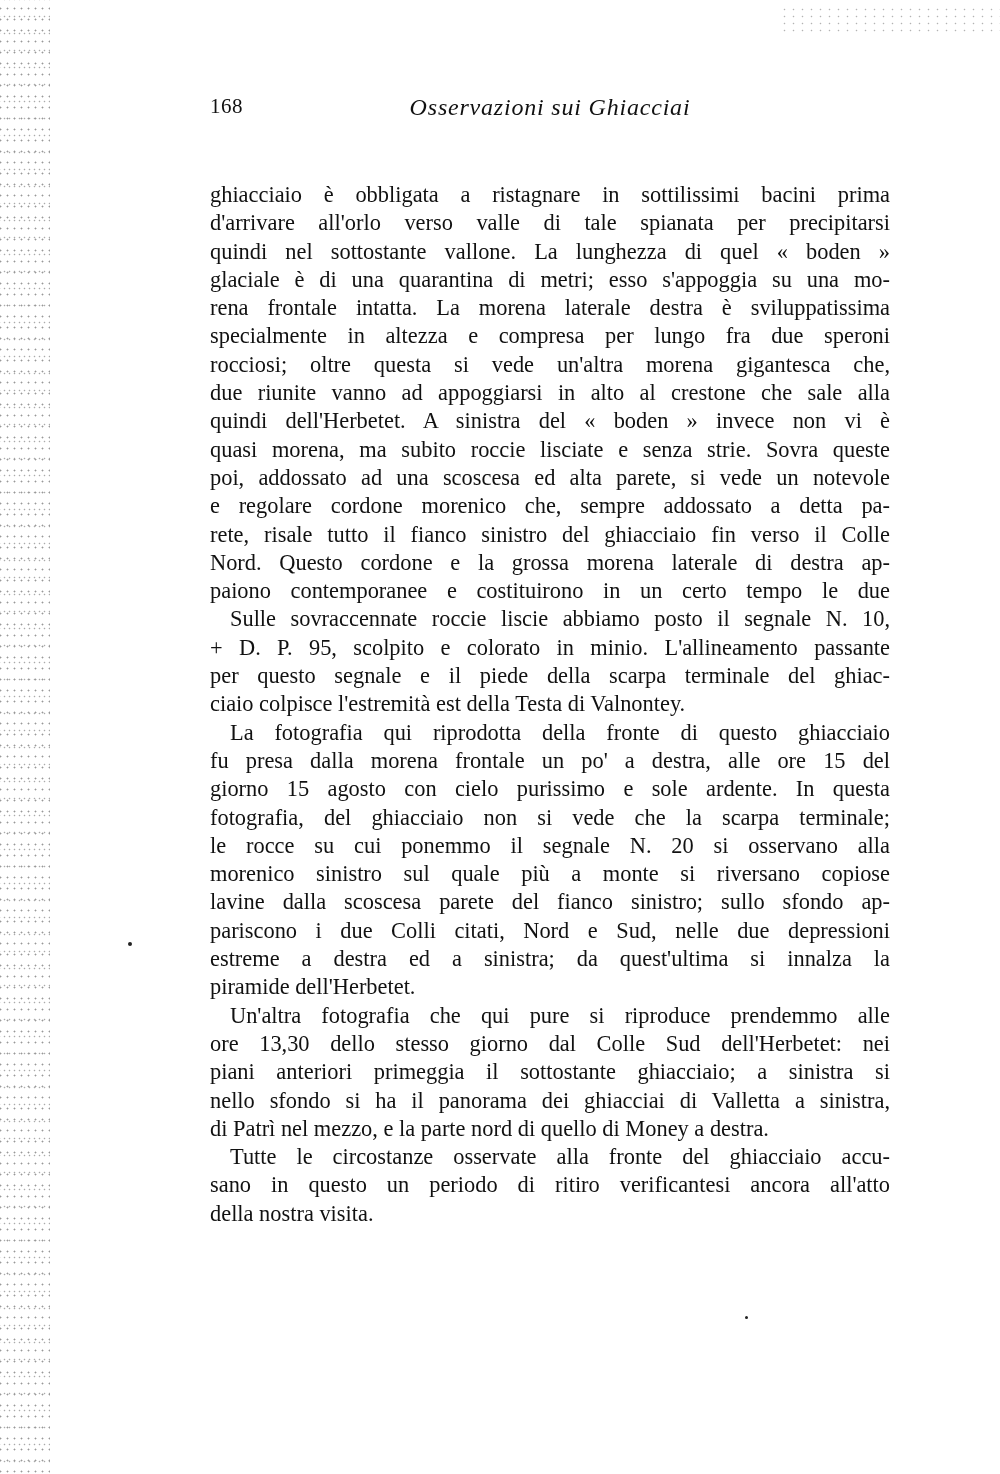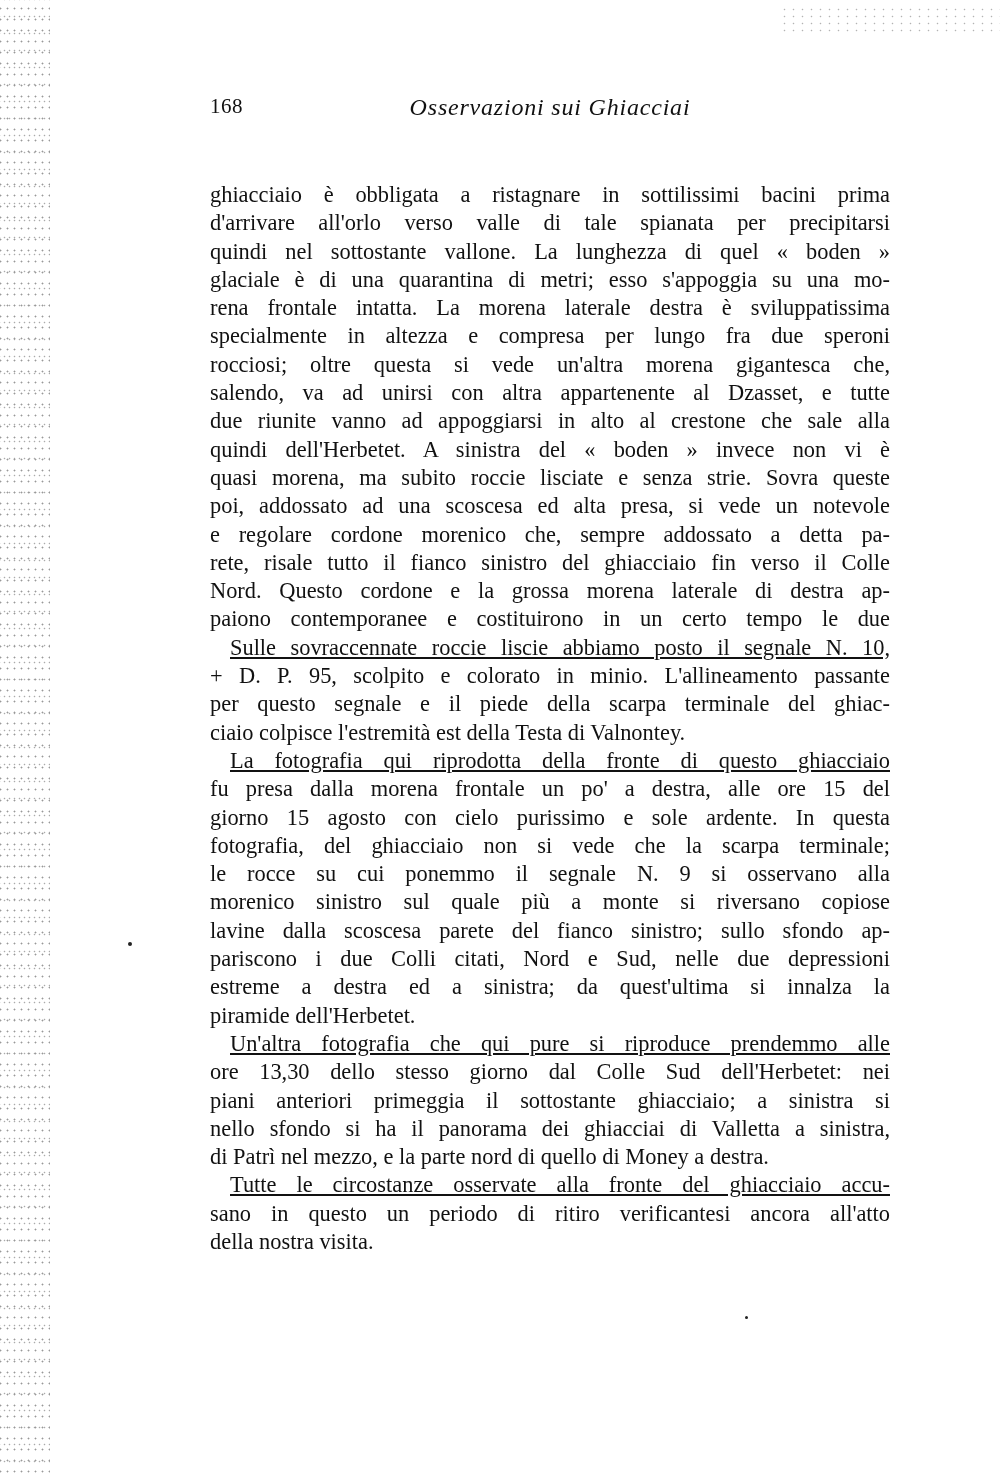--- a/index.html
+++ b/index.html
@@ -85,21 +85,20 @@
       text-align: justify;
       text-align-last: justify;
       white-space: nowrap;
       word-spacing: 0px;
     }
     .line.last {
       text-align-last: left;
     }
     .line.indent {
       padding-left: 20px;
-      text-decoration: underline;
     }
   </style>
 </head>
 <body>
 
 <div class="scan-edge-left"></div>
 <div class="scan-edge-top"></div>
 <div class="speck" style="left:128px; top:942px;"></div>
 <div class="speck" style="left:745px; top:1316px; width:3px; height:3px;"></div>
 
@@ -110,42 +109,41 @@
 
 <div class="body-text" id="body-text">
     <div>
       <span class="line">ghiacciaio è obbligata a ristagnare in sottilissimi bacini prima</span>
       <span class="line">d'arrivare all'orlo verso valle di tale spianata per precipitarsi</span>
       <span class="line">quindi nel sottostante vallone. La lunghezza di quel « boden »</span>
       <span class="line">glaciale è di una quarantina di metri; esso s'appoggia su una mo-</span>
       <span class="line">rena frontale intatta. La morena laterale destra è sviluppatissima</span>
       <span class="line">specialmente in altezza e compresa per lungo fra due speroni</span>
       <span class="line">rocciosi; oltre questa si vede un'altra morena gigantesca che,</span>
-      <span class="line">salendo, va ad unirsi con altra appartenente al Dzasset, e tutte</span>
       <span class="line">due riunite vanno ad appoggiarsi in alto al crestone che sale alla</span>
       <span class="line">quindi dell'Herbetet. A sinistra del « boden » invece non vi è</span>
       <span class="line">quasi morena, ma subito roccie lisciate e senza strie. Sovra queste</span>
-      <span class="line">poi, addossato ad una scoscesa ed alta presa, si vede un notevole</span>
+      <span class="line">poi, addossato ad una scoscesa ed alta parete, si vede un notevole</span>
       <span class="line">e regolare cordone morenico che, sempre addossato a detta pa-</span>
       <span class="line">rete, risale tutto il fianco sinistro del ghiacciaio fin verso il Colle</span>
       <span class="line">Nord. Questo cordone e la grossa morena laterale di destra ap-</span>
       <span class="line">paiono contemporanee e costituirono in un certo tempo le due</span>
     </div>
     <div>
       <span class="line indent">Sulle sovraccennate roccie liscie abbiamo posto il segnale N. 10,</span>
       <span class="line">+ D. P. 95, scolpito e colorato in minio. L'allineamento passante</span>
       <span class="line">per questo segnale e il piede della scarpa terminale del ghiac-</span>
       <span class="line last">ciaio colpisce l'estremità est della Testa di Valnontey.</span>
     </div>
     <div>
       <span class="line indent">La fotografia qui riprodotta della fronte di questo ghiacciaio</span>
       <span class="line">fu presa dalla morena frontale un po' a destra, alle ore 15 del</span>
       <span class="line">giorno 15 agosto con cielo purissimo e sole ardente. In questa</span>
       <span class="line">fotografia, del ghiacciaio non si vede che la scarpa terminale;</span>
-      <span class="line">le rocce su cui ponemmo il segnale N. 9 si osservano alla</span>
+      <span class="line">le rocce su cui ponemmo il segnale N. 20 si osservano alla</span>
       <span class="line">morenico sinistro sul quale più a monte si riversano copiose</span>
       <span class="line">lavine dalla scoscesa parete del fianco sinistro; sullo sfondo ap-</span>
       <span class="line">pariscono i due Colli citati, Nord e Sud, nelle due depressioni</span>
       <span class="line">estreme a destra ed a sinistra; da quest'ultima si innalza la</span>
       <span class="line last">piramide dell'Herbetet.</span>
     </div>
     <div>
       <span class="line indent">Un'altra fotografia che qui pure si riproduce prendemmo alle</span>
       <span class="line">ore 13,30 dello stesso giorno dal Colle Sud dell'Herbetet: nei</span>
       <span class="line">piani anteriori primeggia il sottostante ghiacciaio; a sinistra si</span>

